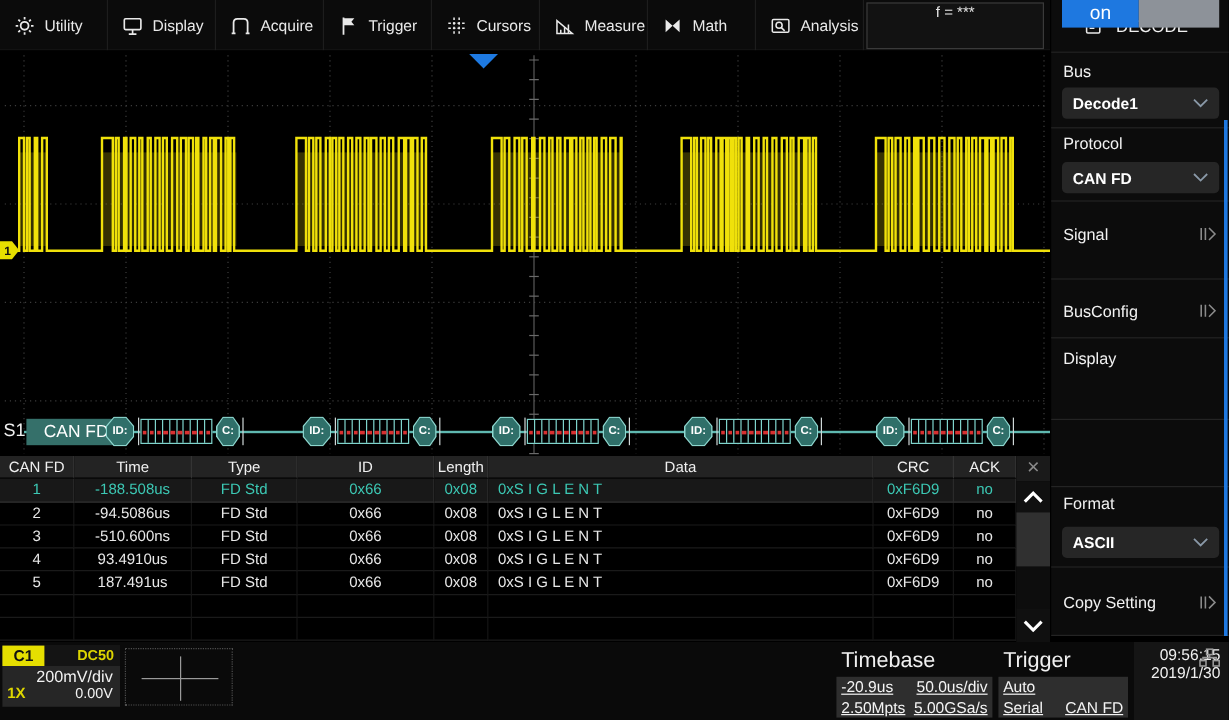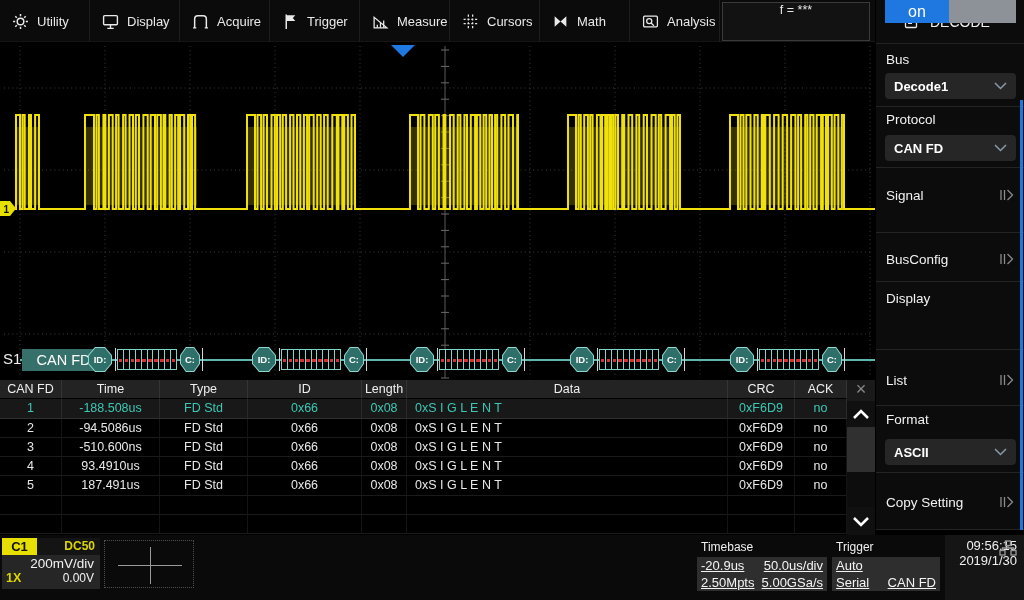--- a/index.html
+++ b/index.html
@@ -70,21 +70,21 @@
     text-align:center; line-height:17px; }
   #ch1-coupling { color:#ddd500; font-weight:bold; font-size:12px; line-height:17px; padding-right:5px; }
   #ch1-scale { color:#f2f2f2; font-size:13.5px; text-align:right; padding:1px 6px 0 0; }
   #ch1-bot { display:flex; justify-content:space-between; padding:0 6px 0 4px; }
   #ch1-probe { color:#ddd500; font-weight:bold; font-size:12.5px; }
   #ch1-offset { color:#f2f2f2; font-size:12px; }
   #ph-box { position:absolute; left:104px; top:5px; width:90px; height:48px; border:1px dotted #4f4f4f; }
   #ph-box .h { position:absolute; left:13px; top:24px; width:64px; height:1px; background:#9a9a9a; }
   #ph-box .v { position:absolute; left:45px; top:6px; width:1px; height:37px; background:#9a9a9a; }
   .info-panel { position:absolute; top:4px; }
-  .info-title { color:#f0f0f0; font-size:12px; padding:1px 0 3px 4px; }
+  .info-title { color:#f0f0f0; font-size:18px; padding:1px 0 3px 4px; }
   .info-body { background:#2e2e2e; color:#f4f4f4; font-size:13px; }
   .info-row { display:flex; justify-content:space-between; padding:1px 4px;text-decoration:underline; }
   #clock-panel { position:absolute; left:945px; top:0; width:79px; height:65px; background:#151515;
     text-align:right; }
   #clock-time,#clock-date { color:#f0f0f0; font-size:13px; padding-right:7px; }
   #clock-time { margin-top:3px; }
   #net-icon { position:absolute; right:7px; top:5px; }
 
   
   #sidebar { position:absolute; left:875px; top:0; width:149px; height:530px; background:#0c0c0c;
@@ -149,37 +149,37 @@
           <svg width="17" height="17" viewBox="0 0 16 16">
             <path d="M4 1.5v13.5" stroke="#e9e9e9" stroke-width="1.4"></path>
             <path d="M4 2h8.5l-2.3 2.8 2.3 2.7H4z" fill="#e9e9e9"></path>
           </svg>
         </span>
         <span>Trigger</span>
       </div>
       <div class="menu-item">
         <span class="mi-icon">
           <svg width="17" height="17" viewBox="0 0 16 16">
+            <g stroke="#e9e9e9" stroke-width="1.2" stroke-dasharray="2,1.6">
+              <path d="M6 1.5v13M10 1.5v13M1.5 6h13M1.5 10h13"></path>
+            </g>
+          </svg>
+        </span>
+        <span>Cursors</span>
+      </div>
+      <div class="menu-item">
+        <span class="mi-icon">
+          <svg width="17" height="17" viewBox="0 0 16 16">
             <g stroke="#e9e9e9" stroke-width="1.2" fill="none">
               <path d="M2 14h12L2 4z"></path>
               <path d="M5 13.8V11M8 13.8V9M11 13.8V7"></path>
             </g>
           </svg>
         </span>
         <span>Measure</span>
-      </div>
-      <div class="menu-item">
-        <span class="mi-icon">
-          <svg width="17" height="17" viewBox="0 0 16 16">
-            <g stroke="#e9e9e9" stroke-width="1.2" stroke-dasharray="2,1.6">
-              <path d="M6 1.5v13M10 1.5v13M1.5 6h13M1.5 10h13"></path>
-            </g>
-          </svg>
-        </span>
-        <span>Cursors</span>
       </div>
       <div class="menu-item">
         <span class="mi-icon">
           <svg width="17" height="17" viewBox="0 0 16 16">
             <path d="M2.5 3l5.5 5-5.5 5zM13.5 3L8 8l5.5 5z" fill="#e9e9e9"></path>
           </svg>
         </span>
         <span>Math</span>
       </div>
       <div class="menu-item">
@@ -658,27 +658,20 @@
     </div>
     <div class="sb-sep" style="top:281px"></div>
 
     <div class="sb-label" style="top:291px">Display</div>
     <div id="disp-toggle">
       <div id="disp-on">on</div>
       <div id="disp-off"></div>
     </div>
     <div class="sb-sep" style="top:349px"></div>
 
-    <div class="sb-row" style="top:368px">
-      <span>List</span>
-      <svg width="17" height="14">
-        <path d="M3 2 V12 M6.5 2 V12" stroke="#8a8a8a" stroke-width="1.3" fill="none"></path>
-        <polyline points="9.5,2 14.5,7 9.5,12" stroke="#8a8a8a" stroke-width="1.3" fill="none"></polyline>
-      </svg>
-    </div>
     <div class="sb-sep" style="top:405px"></div>
 
     <div class="sb-label" style="top:412px">Format</div>
     <div class="dropdown" style="top:439px">
       <span>ASCII</span>
       <svg width="13" height="8">
         <polyline points="1,1 6.5,6.5 12,1" stroke="#8a99a8" stroke-width="1.5" fill="none"></polyline>
       </svg>
     </div>
     <div class="sb-sep" style="top:472px"></div>

